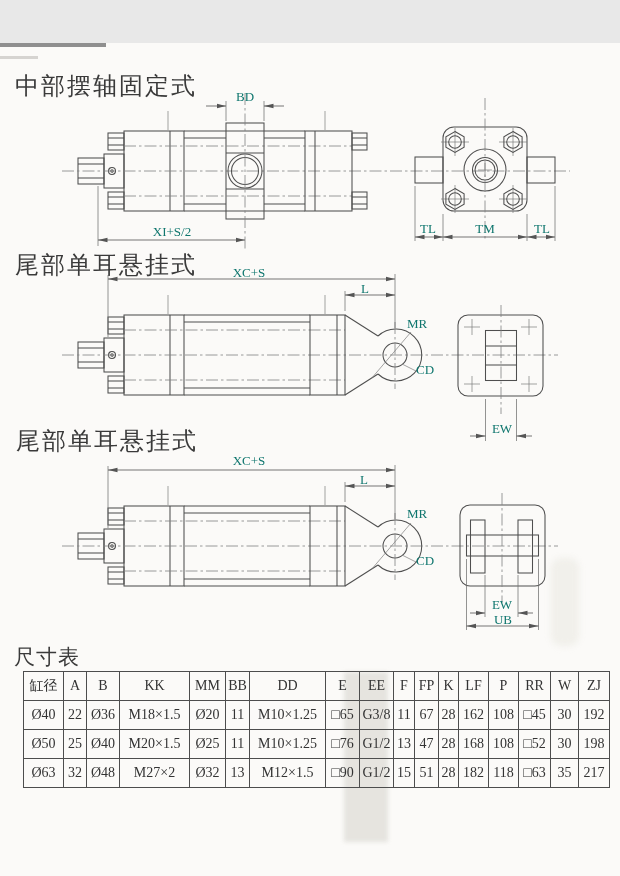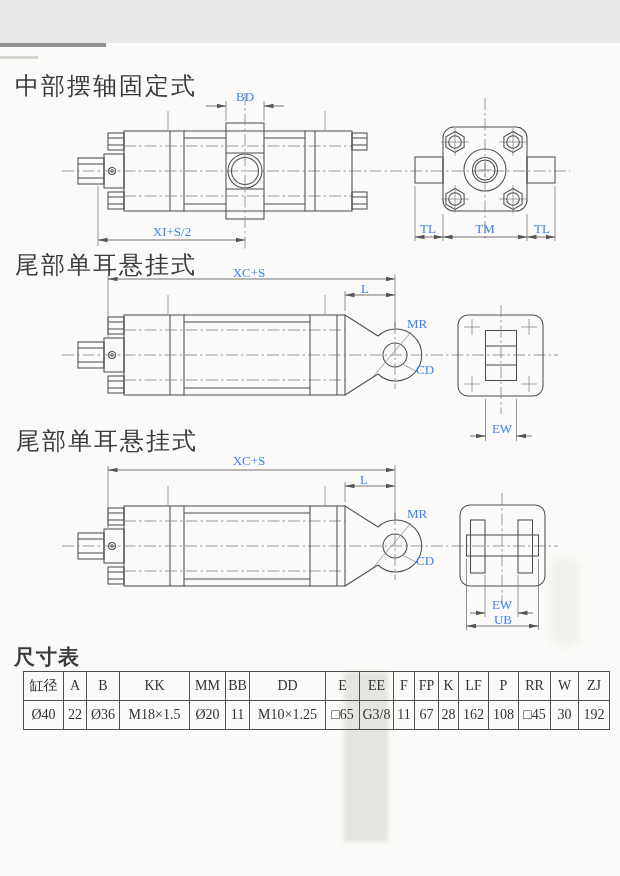--- a/index.html
+++ b/index.html
@@ -17,35 +17,35 @@
   .blob1 { position:absolute; left:344px; top:629px; width:44px; height:170px;
            background:rgba(205,202,194,0.45); filter:blur(2px); }
   .blob2 { position:absolute; left:551px; top:515px; width:28px; height:88px;
            background:rgba(240,238,233,0.9); filter:blur(3px); border-radius:10px; }
   
   .cn-title { position:absolute; font-family:"DejaVu Sans","Liberation Sans",sans-serif;
               font-weight:500; color:#3a3a3a; letter-spacing:2px; white-space:nowrap; }
   #t1 { left:15px; top:27px;  font-size:24px; }
   #t2 { left:15px; top:206px; font-size:24px; }
   #t3 { left:16px; top:382px; font-size:24px; }
-  #t4 { left:14px; top:600px; font-size:21px; letter-spacing:1px;font-weight:bold; }
+  #t4 { left:14px; top:600px; font-size:21px; letter-spacing:1px; }
   
   #drawings { position:absolute; left:0; top:0; }
   #drawings line, #drawings rect, #drawings circle,
   #drawings polygon, #drawings path, #drawings ellipse {
       fill:none; stroke:#4f4f4f; stroke-width:1.05; }
   #drawings .cl   { stroke:#828282; stroke-width:0.8; stroke-dasharray:12 3 2.5 3; }
   #drawings .thin { stroke:#7d7d7d; stroke-width:0.7; }
   #drawings .ext  { stroke:#707070; stroke-width:0.75; }
   #drawings .dim  { stroke:#5c5c5c; stroke-width:0.85; }
   #drawings marker path { fill:#555; stroke:none; }
   
   .dim-label { position:absolute; transform:translate(-50%,-50%);
                font:13px "Liberation Serif","DejaVu Serif",serif;
-               color:#3b82f6; white-space:nowrap; }
+               color:#0f766e; white-space:nowrap; }
   
   #dim-table { position:absolute; left:23px; top:628px;
                border-collapse:collapse; table-layout:fixed; width:587px;
                font-family:"Liberation Serif","DejaVu Sans",serif; }
   #dim-table th, #dim-table td {
       border:1px solid #4d4d4d; text-align:center; vertical-align:middle;
       padding:0; font-size:14px; font-weight:normal; color:#333;
       overflow:hidden; white-space:nowrap; }
   #dim-table th { height:28px; }
   #dim-table td { height:28px; }
@@ -309,16 +309,54 @@
           <td>G3/8</td>
           <td>11</td>
           <td>67</td>
           <td>28</td>
           <td>162</td>
           <td>108</td>
           <td>□45</td>
           <td>30</td>
           <td>192</td>
         </tr>
+        <tr>
+          <td>Ø50</td>
+          <td>25</td>
+          <td>Ø40</td>
+          <td>M20×1.5</td>
+          <td>Ø25</td>
+          <td>11</td>
+          <td>M10×1.25</td>
+          <td>□76</td>
+          <td>G1/2</td>
+          <td>13</td>
+          <td>47</td>
+          <td>28</td>
+          <td>168</td>
+          <td>108</td>
+          <td>□52</td>
+          <td>30</td>
+          <td>198</td>
+        </tr>
+        <tr>
+          <td>Ø63</td>
+          <td>32</td>
+          <td>Ø48</td>
+          <td>M27×2</td>
+          <td>Ø32</td>
+          <td>13</td>
+          <td>M12×1.5</td>
+          <td>□90</td>
+          <td>G1/2</td>
+          <td>15</td>
+          <td>51</td>
+          <td>28</td>
+          <td>182</td>
+          <td>118</td>
+          <td>□63</td>
+          <td>35</td>
+          <td>217</td>
+        </tr>
       </tbody>
   </table>
 
 </div>
 
 </body></html>

